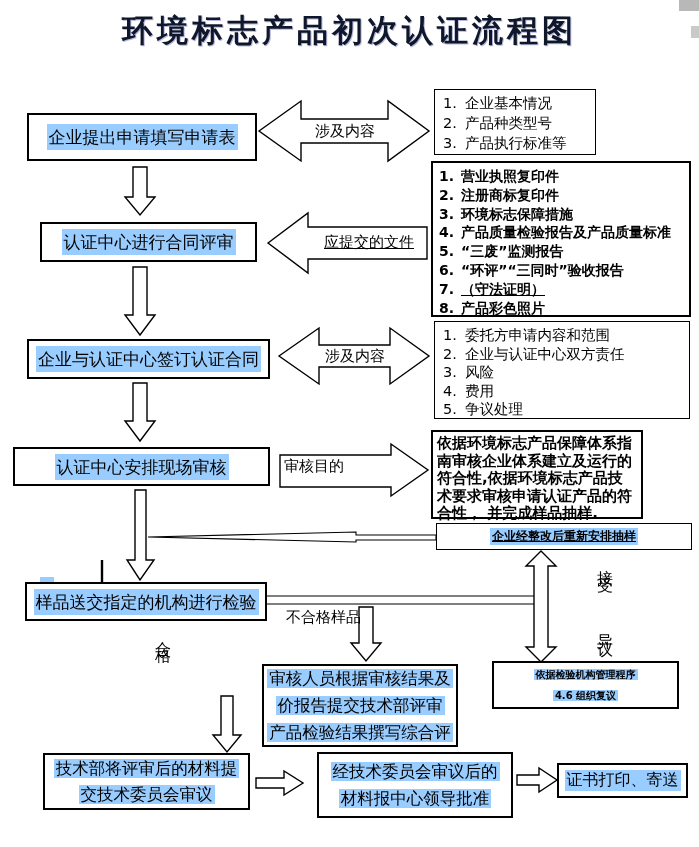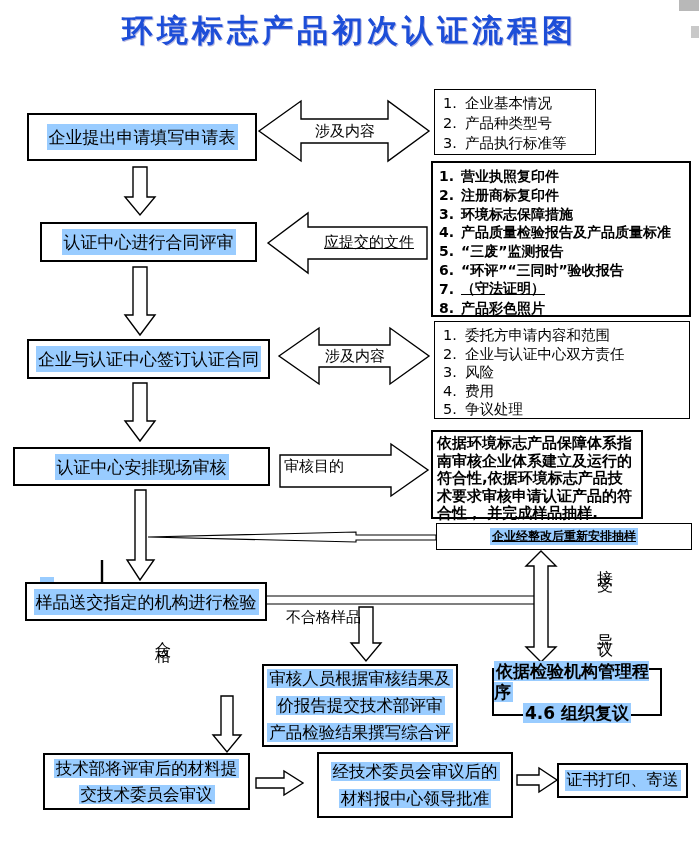--- a/index.html
+++ b/index.html
@@ -1,30 +1,30 @@
 <!DOCTYPE html>
 <html><head>
 <meta charset="utf-8">
 <style>
   html,body{margin:0;padding:0;background:#fff;}
   body{font-family:"DejaVu Sans","Liberation Sans",sans-serif;color:#000;}
   .stage{position:relative;width:699px;height:847px;background:#fff;overflow:hidden;}
   .title{position:absolute;left:0;top:10px;width:699px;text-align:center;
-         font-size:31px;font-weight:900;letter-spacing:4px;color:#1d4ed8;
+         font-size:31px;font-weight:900;letter-spacing:4px;color:#0f172a;
          text-shadow:1px 1px 0 #b9b9e0;}
   .box{position:absolute;box-sizing:border-box;border:2px solid #000;background:#fff;
        display:flex;align-items:center;justify-content:center;text-align:left;}
   .box.thin{border-width:1px;}
   .hl{background:#99CCFF;padding:0 2px;}
   .flowtext{font-size:17px;line-height:26px;}
   .listbox{position:absolute;box-sizing:border-box;border:1px solid #000;background:#fff;}
   .listbox.bold{border-width:2px;}
   .li{white-space:nowrap;display:flex;}
   .li .n{width:22px;flex:0 0 22px;}
-  .ul{text-decoration:underline;font-family:Liberation Serif, serif;}
+  .ul{text-decoration:underline;}
   .label{position:absolute;font-size:15px;white-space:nowrap;}
   .vlabel{position:absolute;font-size:16px;writing-mode:vertical-rl;letter-spacing:7px;white-space:nowrap;}
   svg.overlay{position:absolute;left:0;top:0;}
   .para{font-size:15px;font-weight:bold;line-height:17.5px;text-align:left;padding:3px 4px;}
 </style>
 </head>
 <body>
 
 <div class="stage">
 
@@ -91,21 +91,21 @@
   <div class="box thin" style="left:436px;top:523px;width:256px;height:27px;font-size:12px;font-weight:bold;">
     <span class="hl ul">企业经整改后重新安排抽样</span>
   </div>
 
   <div class="box" style="left:262px;top:664px;width:196px;height:83px;font-size:16.5px;line-height:27px;flex-direction:column;">
     <div><span class="hl">审核人员根据审核结果及</span></div>
     <div><span class="hl">价报告提交技术部评审</span></div>
     <div><span class="hl">产品检验结果撰写综合评</span></div>
   </div>
 
-  <div class="box" style="left:492px;top:661px;width:170px;height:48px;font-size:17px;font-weight:bold;line-height:21px;flex-direction:column;margin-top:7px;">
+  <div class="box" style="left:492px;top:661px;width:187px;height:48px;font-size:10px;font-weight:bold;line-height:21px;flex-direction:column;">
     <div><span class="hl">依据检验机构管理程序</span></div>
     <div><span class="hl">4.6 组织复议</span></div>
   </div>
 
   <div class="box" style="left:43px;top:753px;width:207px;height:57px;font-size:16.5px;line-height:26px;flex-direction:column;">
     <div><span class="hl">技术部将评审后的材料提</span></div>
     <div><span class="hl">交技术委员会审议</span></div>
   </div>
 
   <div class="box" style="left:317px;top:752px;width:196px;height:66px;font-size:16.5px;line-height:27px;flex-direction:column;">

